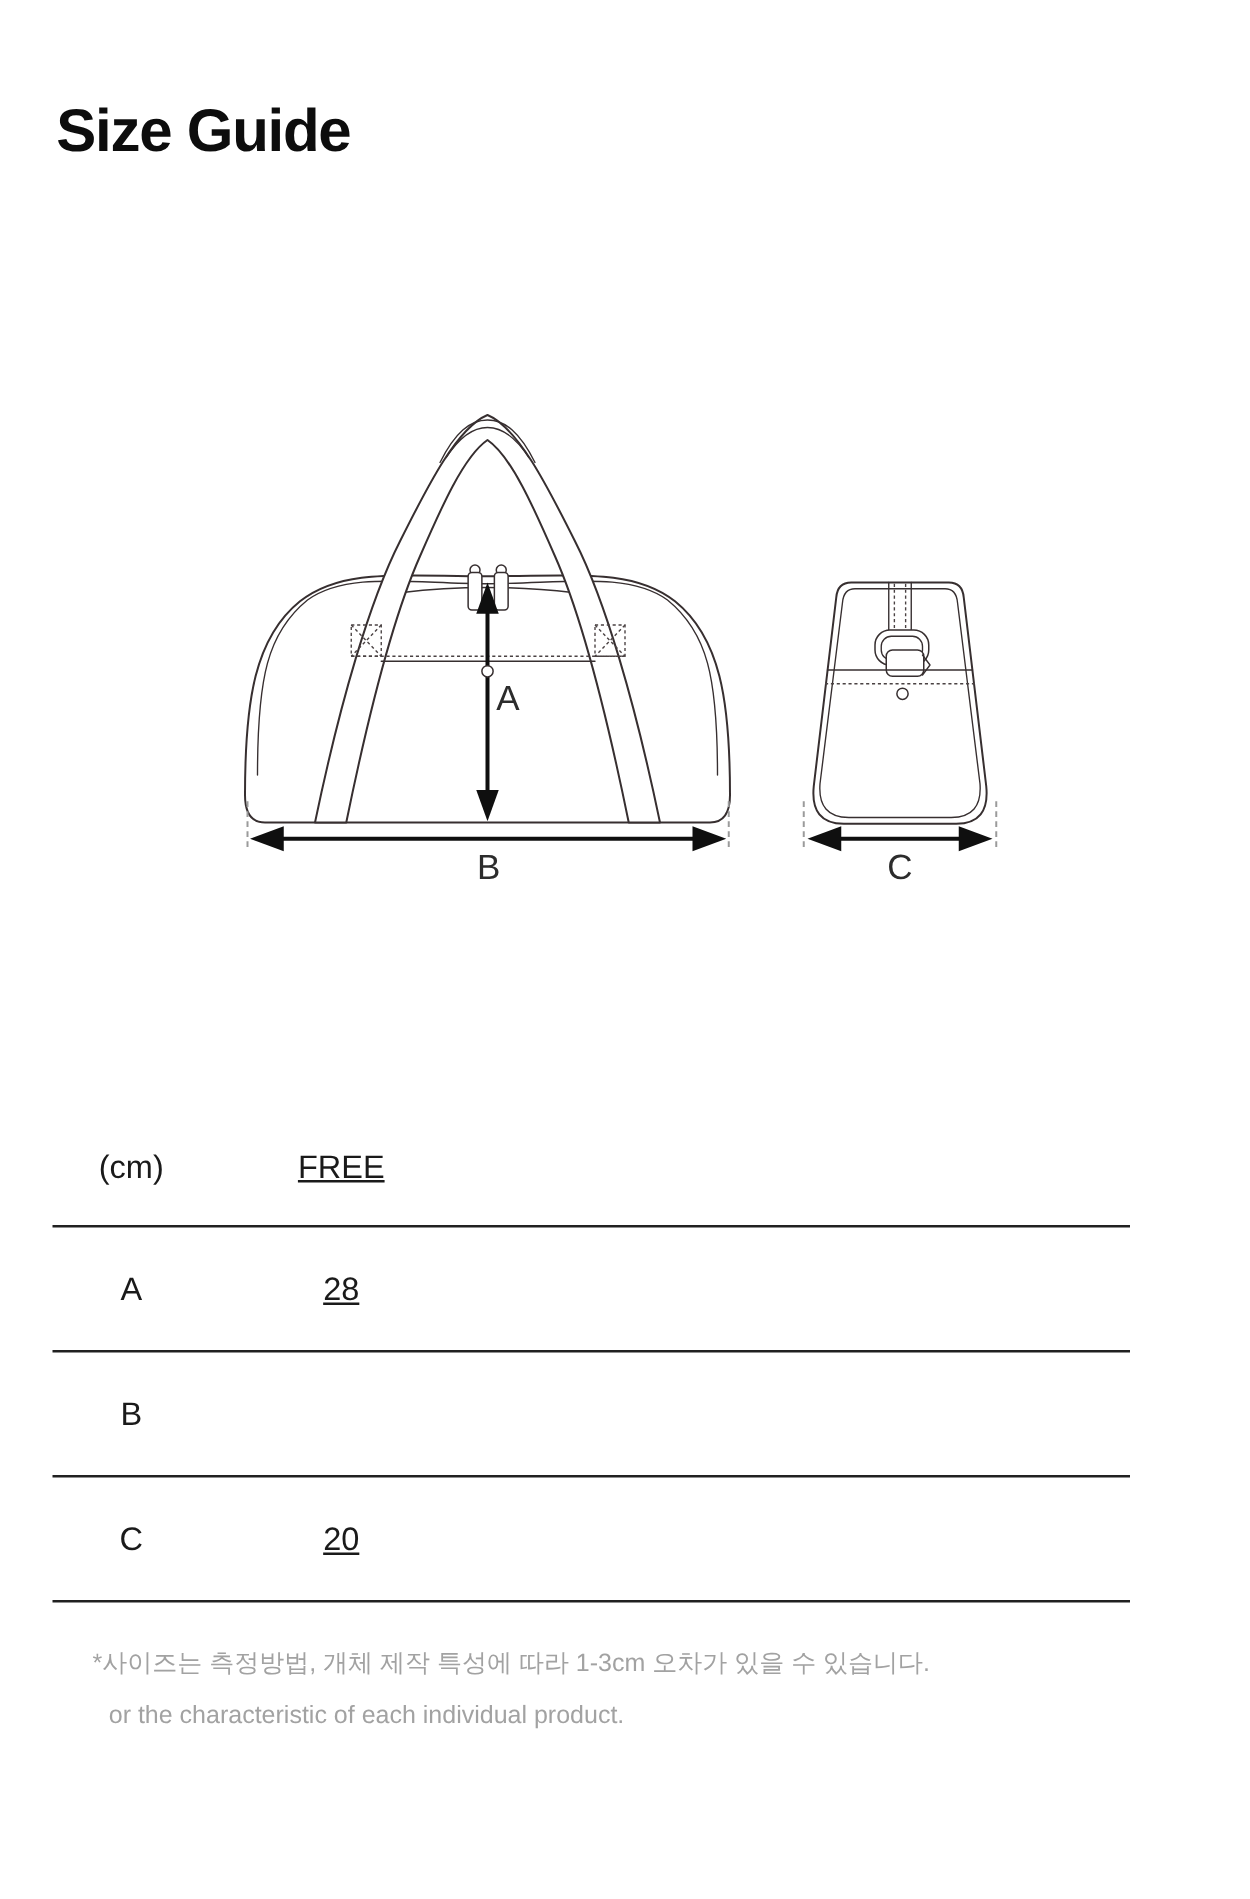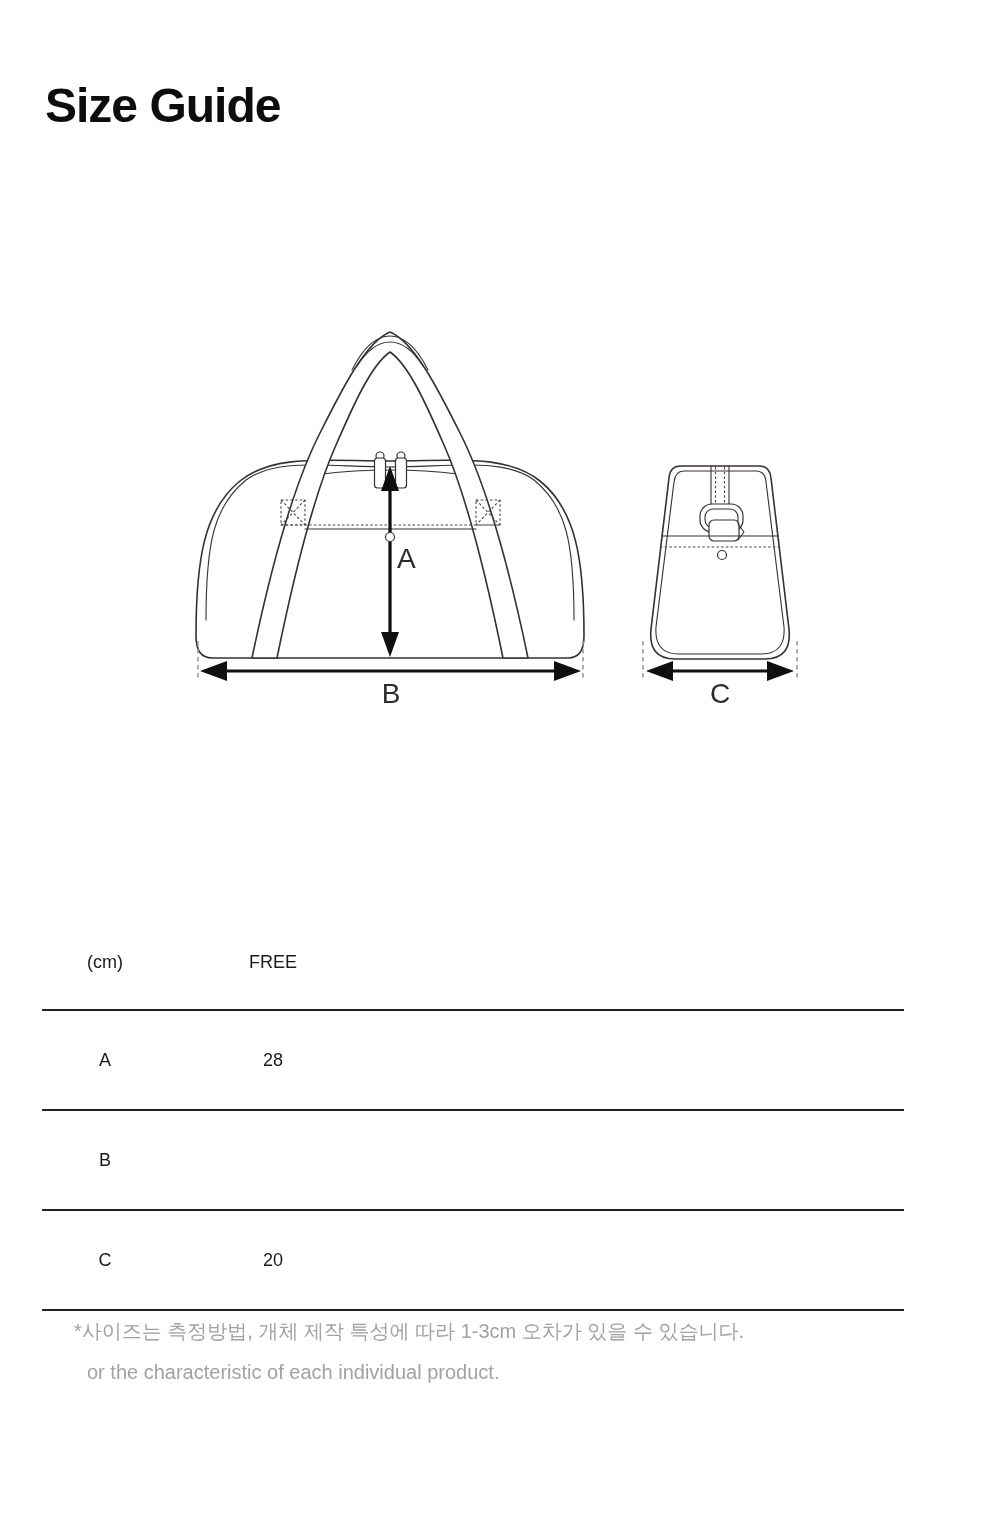--- a/index.html
+++ b/index.html
@@ -29,34 +29,34 @@
     position: absolute;
     left: 0;
     top: 290px;
     width: 1000px;
     height: 440px;
   }
 
   .size-table {
     position: absolute;
     left: 42px;
-    top: 916px;
+    top: 887px;
     width: 862px;
-    font-size: 18px;
+    font-size: 26px;
     color: #1a1a1a;
   }
   .t-row {
     display: flex;
     align-items: center;
     height: 100px;
     border-bottom: 2px solid #212121;
   }
   .t-row.t-head { height: 95px; }
   .t-cell-label { width: 126px; text-align: center; }
-  .t-cell-value { width: 210px; text-align: center; }
+  .t-cell-value { width: 210px; text-align: center; text-decoration: underline; }
 
   .footnotes {
     position: absolute;
     left: 74px;
     top: 1316px;
     width: 870px;
     font-size: 20px;
     line-height: 30px;
     color: #a2a2a2;
   }

